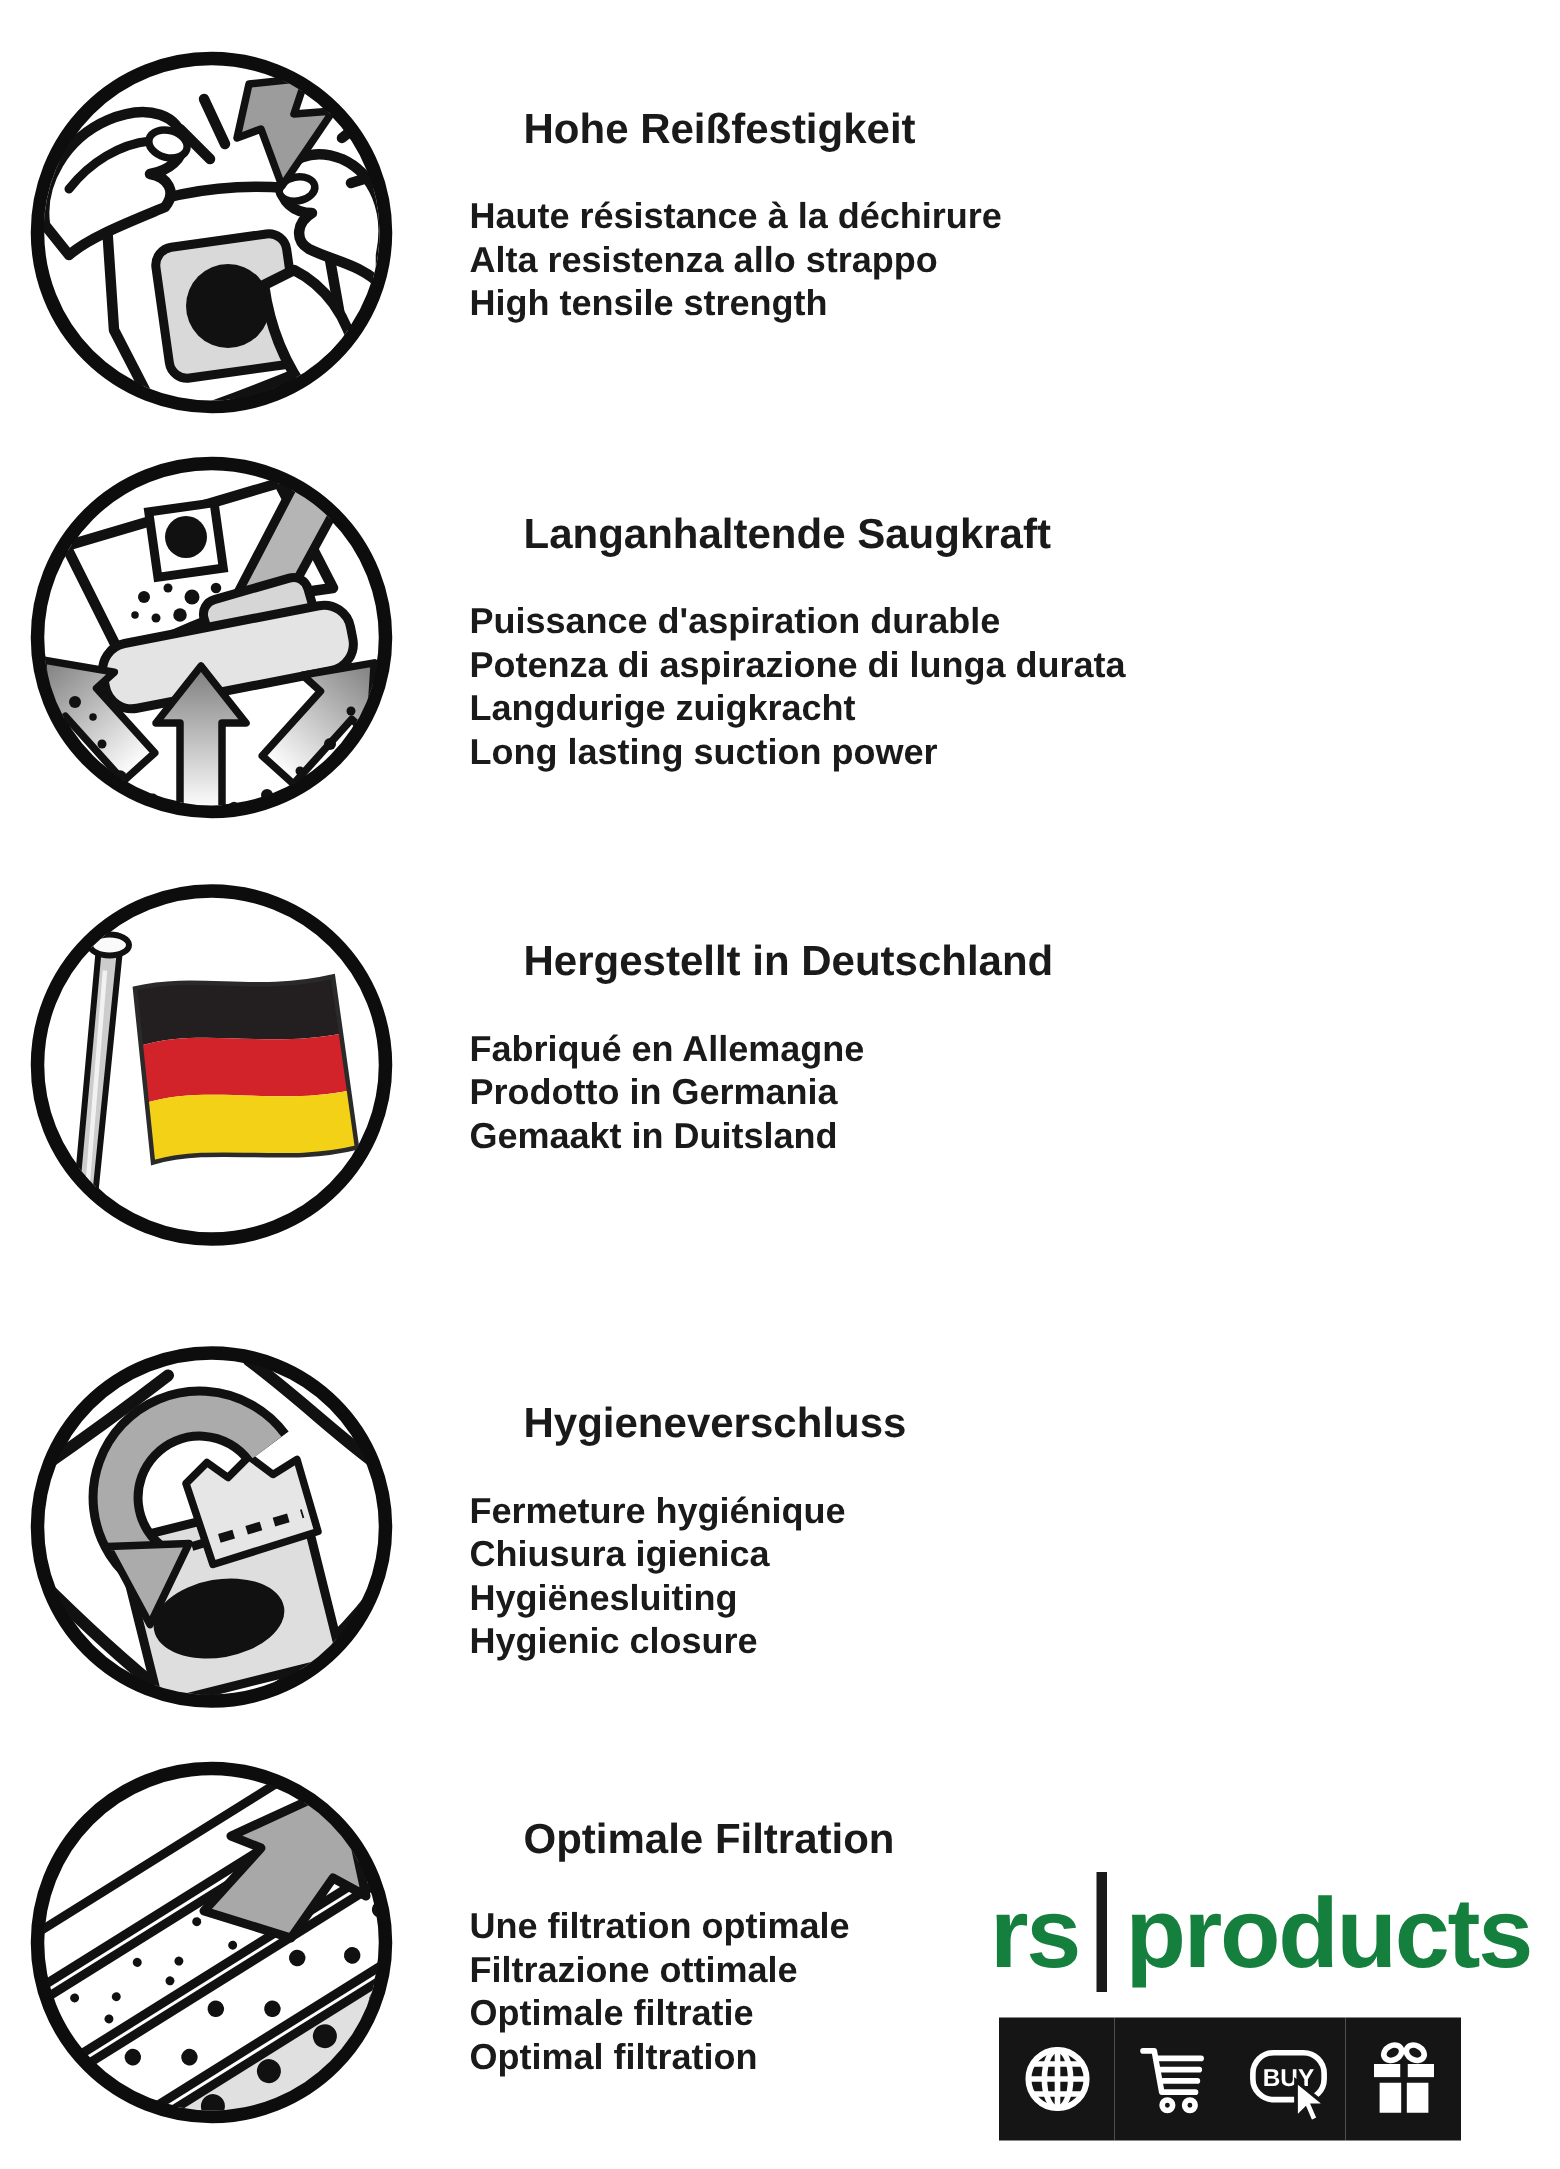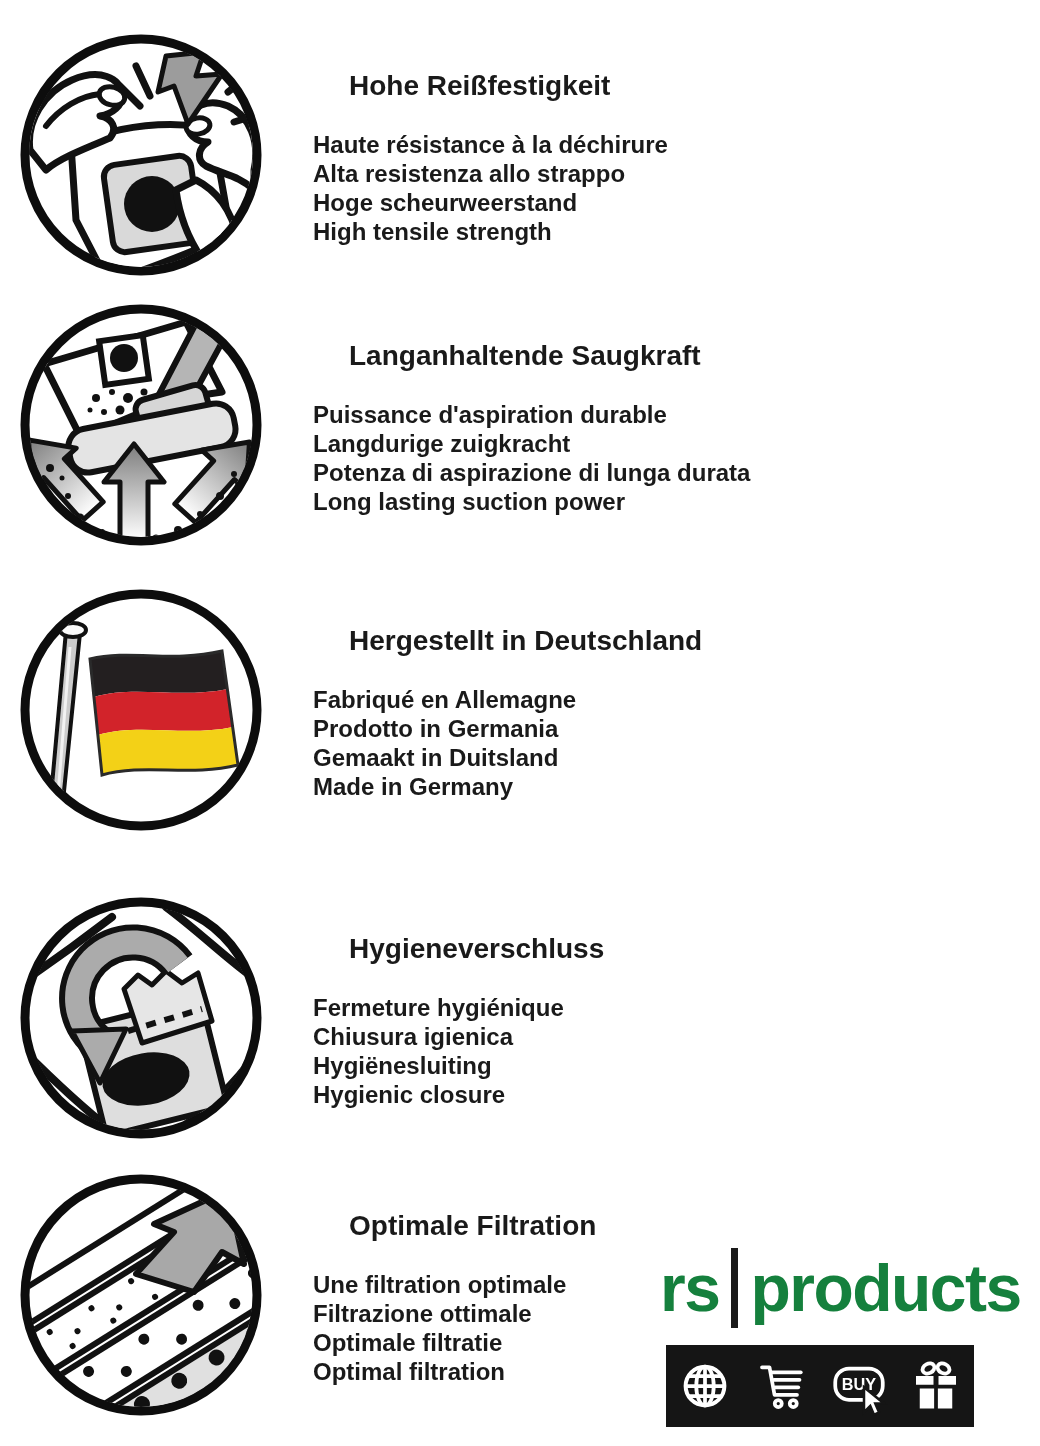--- a/index.html
+++ b/index.html
@@ -50,21 +50,20 @@
           <line x1="218" y1="92" x2="244" y2="84"></line>
         </g>
       </g>
     </svg>
   </div>
   <div class="txt-block">
     <div class="sec-title">Hohe Reißfestigkeit</div>
     <div class="sec-lines">
       <div>Haute résistance à la déchirure</div>
       <div>Alta resistenza allo strappo</div>
-      <div>Hoge scheurweerstand</div>
       <div>High tensile strength</div>
     </div>
   </div>
 </div>
 
 <div class="section" style="top:300px">
   <div class="icon-wrap">
     <svg width="250" height="250" viewBox="0 0 250 250">
       <defs>
         <clipPath id="c2">
@@ -121,22 +120,22 @@
             <circle cx="196" cy="222" r="2.5"></circle>
           <circle cx="120" cy="244" r="3"></circle>
         </g>
       </g>
     </svg>
   </div>
   <div class="txt-block">
     <div class="sec-title">Langanhaltende Saugkraft</div>
     <div class="sec-lines">
       <div>Puissance d'aspiration durable</div>
+      <div>Potenza di aspirazione di lunga durata</div>
       <div>Langdurige zuigkracht</div>
-      <div>Potenza di aspirazione di lunga durata</div>
       <div>Long lasting suction power</div>
     </div>
   </div>
 </div>
 
 <div class="section" style="top:585px">
   <div class="icon-wrap">
     <svg width="250" height="250" viewBox="0 0 250 250">
       <defs>
           <clipPath id="c3">
@@ -154,21 +153,20 @@
         <ellipse cx="57" cy="45" rx="13" ry="7" fill="#fafafa" stroke="#111111" stroke-width="4"></ellipse>
       </g>
     </svg>
   </div>
   <div class="txt-block">
     <div class="sec-title">Hergestellt in Deutschland</div>
     <div class="sec-lines">
       <div>Fabriqué en Allemagne</div>
       <div>Prodotto in Germania</div>
       <div>Gemaakt in Duitsland</div>
-      <div>Made in Germany</div>
     </div>
   </div>
 </div>
 
 <div class="section" style="top:893px">
   <div class="icon-wrap">
     <svg width="250" height="250" viewBox="0 0 250 250">
       <defs>
           <clipPath id="c4">
             <circle cx="125" cy="125" r="112"></circle>

